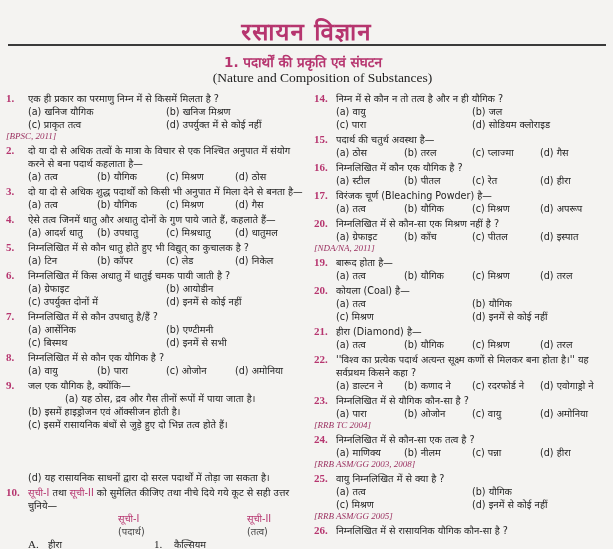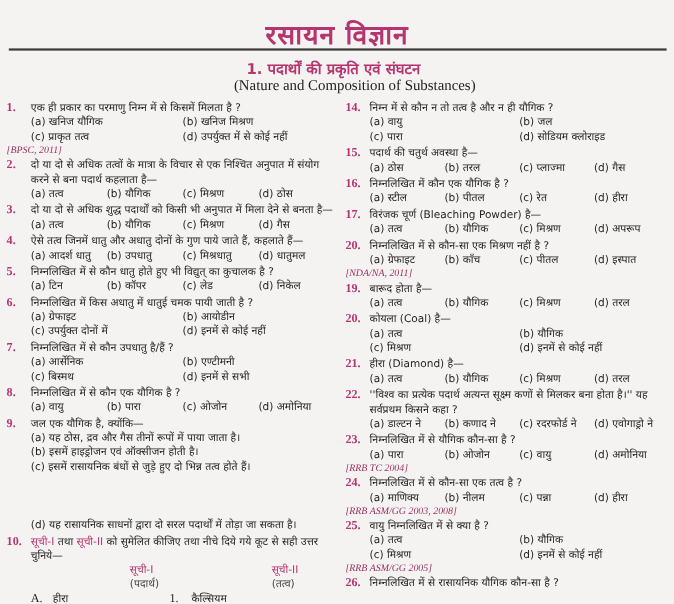--- a/index.html
+++ b/index.html
@@ -158,21 +158,21 @@
         <span class="opt">(c) ओजोन</span>
         <span class="opt">(d) अमोनिया</span>
       </div>
     </div>
     <div class="q">
       <div class="q-row">
         <span class="q-num">9.</span>
         <span class="q-text">जल एक यौगिक है, क्योंकि—</span>
       </div>
       <div class="opts one">
-        <span class="opt" style="width: 100%;">(a) यह ठोस, द्रव और गैस तीनों रूपों में पाया जाता है।</span>
+        <span class="opt" style="width: 100%; margin-left: 37px;">(a) यह ठोस, द्रव और गैस तीनों रूपों में पाया जाता है।</span>
         <span class="opt" style="width: 100%;">(b) इसमें हाइड्रोजन एवं ऑक्सीजन होती है।</span>
         <span class="opt" style="width: 100%;">(c) इसमें रासायनिक बंधों से जुड़े हुए दो भिन्न तत्व होते हैं।</span>
         <span class="opt" style="width: 100%; margin-top: 40px;">(d) यह रासायनिक साधनों द्वारा दो सरल पदार्थों में तोड़ा जा सकता है।</span>
       </div>
     </div>
     <div class="q">
     <div class="q-row">
       <span class="q-num">10.</span>
       <span class="q-text"><span class="hl">सूची-I</span><span> तथा </span><span class="hl">सूची-II</span><span> को सुमेलित कीजिए तथा नीचे दिये गये कूट से सही उत्तर चुनिये—</span></span>
     </div>

